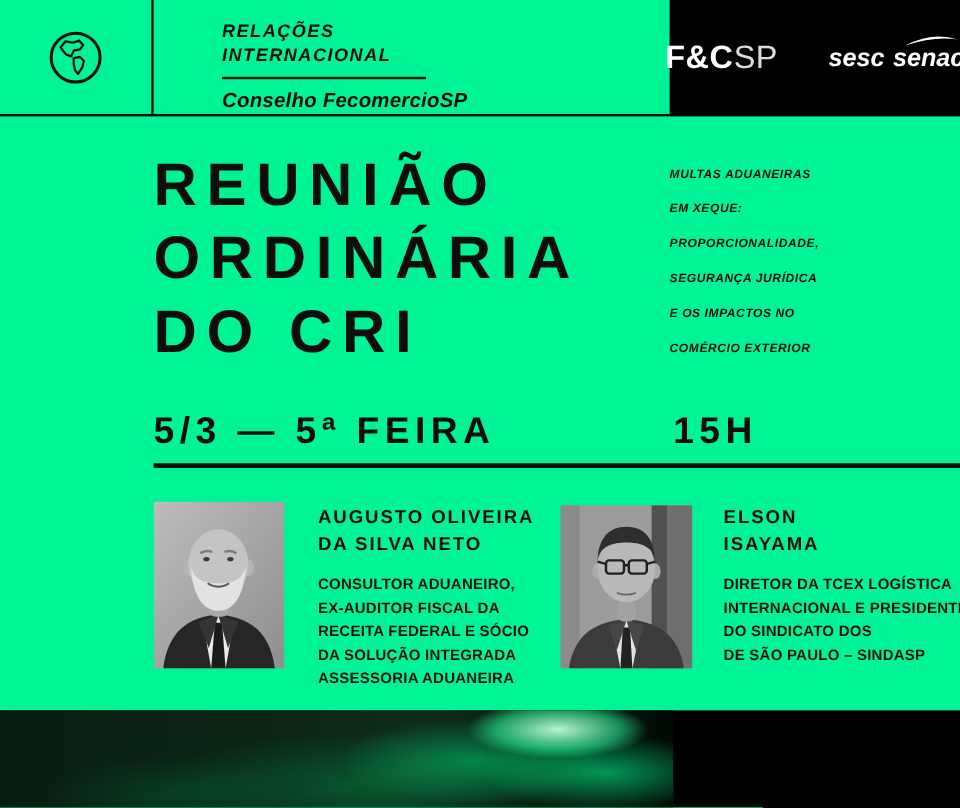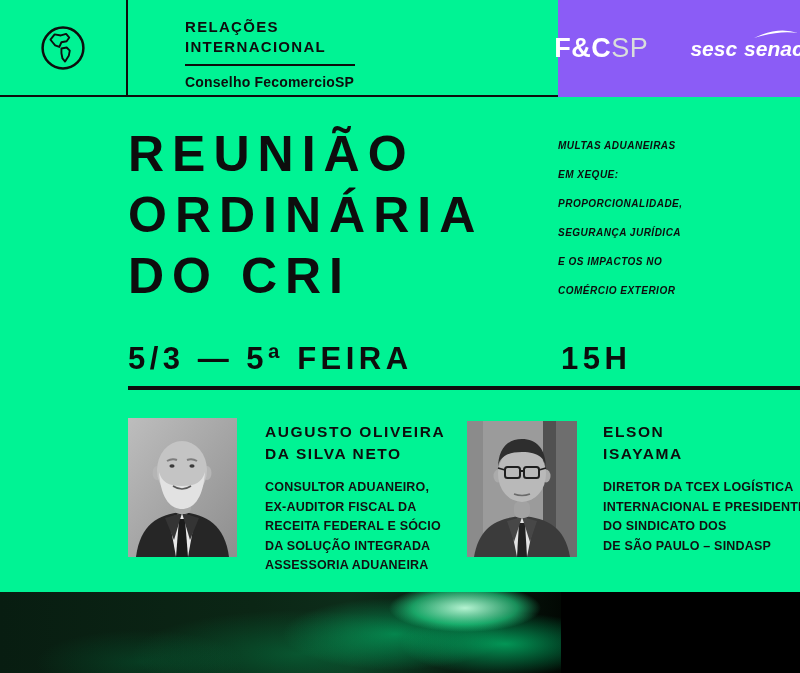--- a/index.html
+++ b/index.html
@@ -8,36 +8,36 @@
     position:relative;
     background:#00F394;
     font-family:"Liberation Sans", sans-serif;
     color:#0D0D0D;
     overflow:hidden;
   }
 
   
   .header {
     position:absolute; top:0; left:0; width:558px; height:97px;
-    border-bottom:2px solid #0D0D0D; display:flex;
+    border-bottom:2px solid #0D0D0D; display:flex;font-style:italic;
   }
   .globe-cell {
     width:128px; height:95px; border-right:2px solid #0D0D0D;
     display:flex; align-items:center; justify-content:center;
   }
   .header-text { padding:17px 0 0 57px; }
   .program-line {
     font-size:15px; font-weight:bold; letter-spacing:1.3px; line-height:20px;
   }
   .program-rule { width:170px; height:2px; background:#0D0D0D; margin:7px 0 8px; }
-  .org-name { font-size:14px; font-weight:bold; letter-spacing:0.2px; }
+  .org-name { font-size:17px; font-weight:bold; letter-spacing:0.2px; }
 
   .logo-box {
     position:absolute; top:0; left:558px; width:242px; height:97px;
-    background:#8b5cf6; color:#fff;
+    background:#000000; color:#fff;
     display:flex; align-items:center; justify-content:center;
   }
   .fcsp { font-size:27px; letter-spacing:0.5px; white-space:nowrap; }
   .fcsp .fc { font-weight:bold; }
   .fcsp .sp { font-weight:normal; color:#d9dedb; }
   .logo-pipe { width:2px; height:36px; background:#808683; margin:0 10px 0 8px; }
   .script-logo {
     font-size:21px; font-weight:bold; font-style:italic; letter-spacing:0px;
     white-space:nowrap; position:relative;margin-left:24px;
   }

